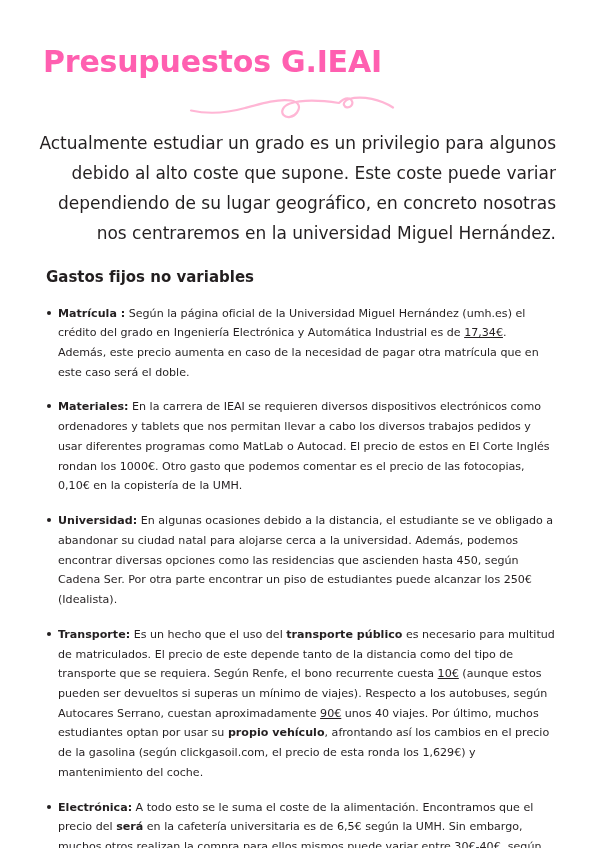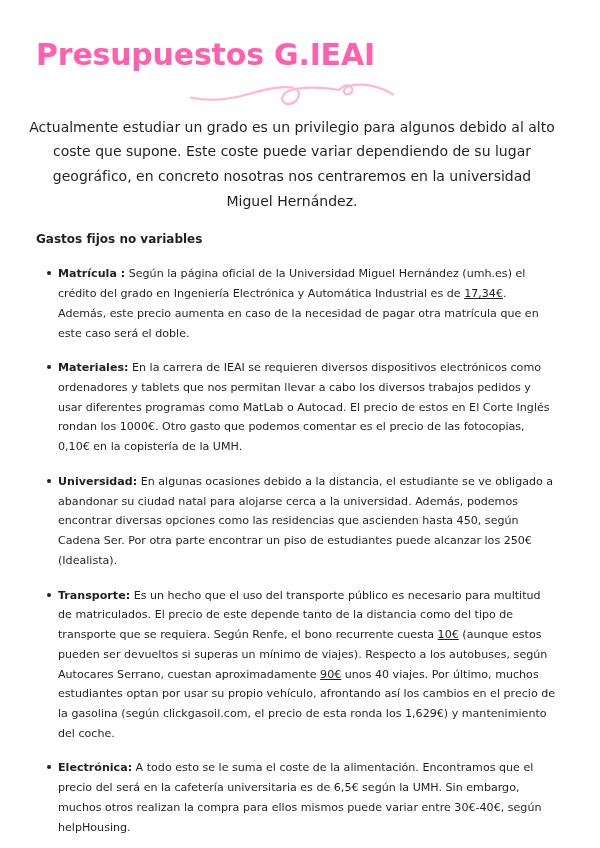--- a/index.html
+++ b/index.html
@@ -20,21 +20,21 @@
     position: relative;
     width: 600px;
     height: 848px;
     background: #ffffff;
     box-sizing: border-box;
     padding: 0 44px 0 28px;
   }
 
   
   .doc-title {
-    margin: 8px;
+    margin: 15px;
     padding-top: 30px;
     font-size: 30px;
     line-height: 1.15;
     font-weight: 700;
     letter-spacing: -0.2px;
     color: #ff5fb0;
   }
 
   
   .divider {
@@ -44,28 +44,28 @@
     text-align: center;
   }
   .divider svg {
     display: block;
     margin: 0 auto;
   }
 
   
   .intro {
     margin: 3px 0 0 0;
-    font-size: 14px;
+    font-size: 17px;
     line-height: 1.78;
-    text-align: center;
+    text-align: right;
   }
 
   h2.section-heading {
-    margin: 16px 0 0 8px;
-    font-size: 12px;
+    margin: 16px 0 0 18px;
+    font-size: 15px;
     line-height: 1.6;
     font-weight: 700;
   }
   h2.section-heading.spaced-top {
     margin-top: 31px;
   }
 
   ul.bullets {
     list-style: none;
     margin: 0;
@@ -86,21 +86,21 @@
     top: 7px;
     width: 4px;
     height: 4px;
     border-radius: 50%;
     background: #231f20;
   }
   li .lead {
     font-weight: 700;
   }
   li .strong {
-    font-weight: 400;
+    font-weight: 700;
   }
   li .underline {
     text-decoration: underline;
   }
 </style>
 </head>
 <body>
 
 <div class="page">
 

